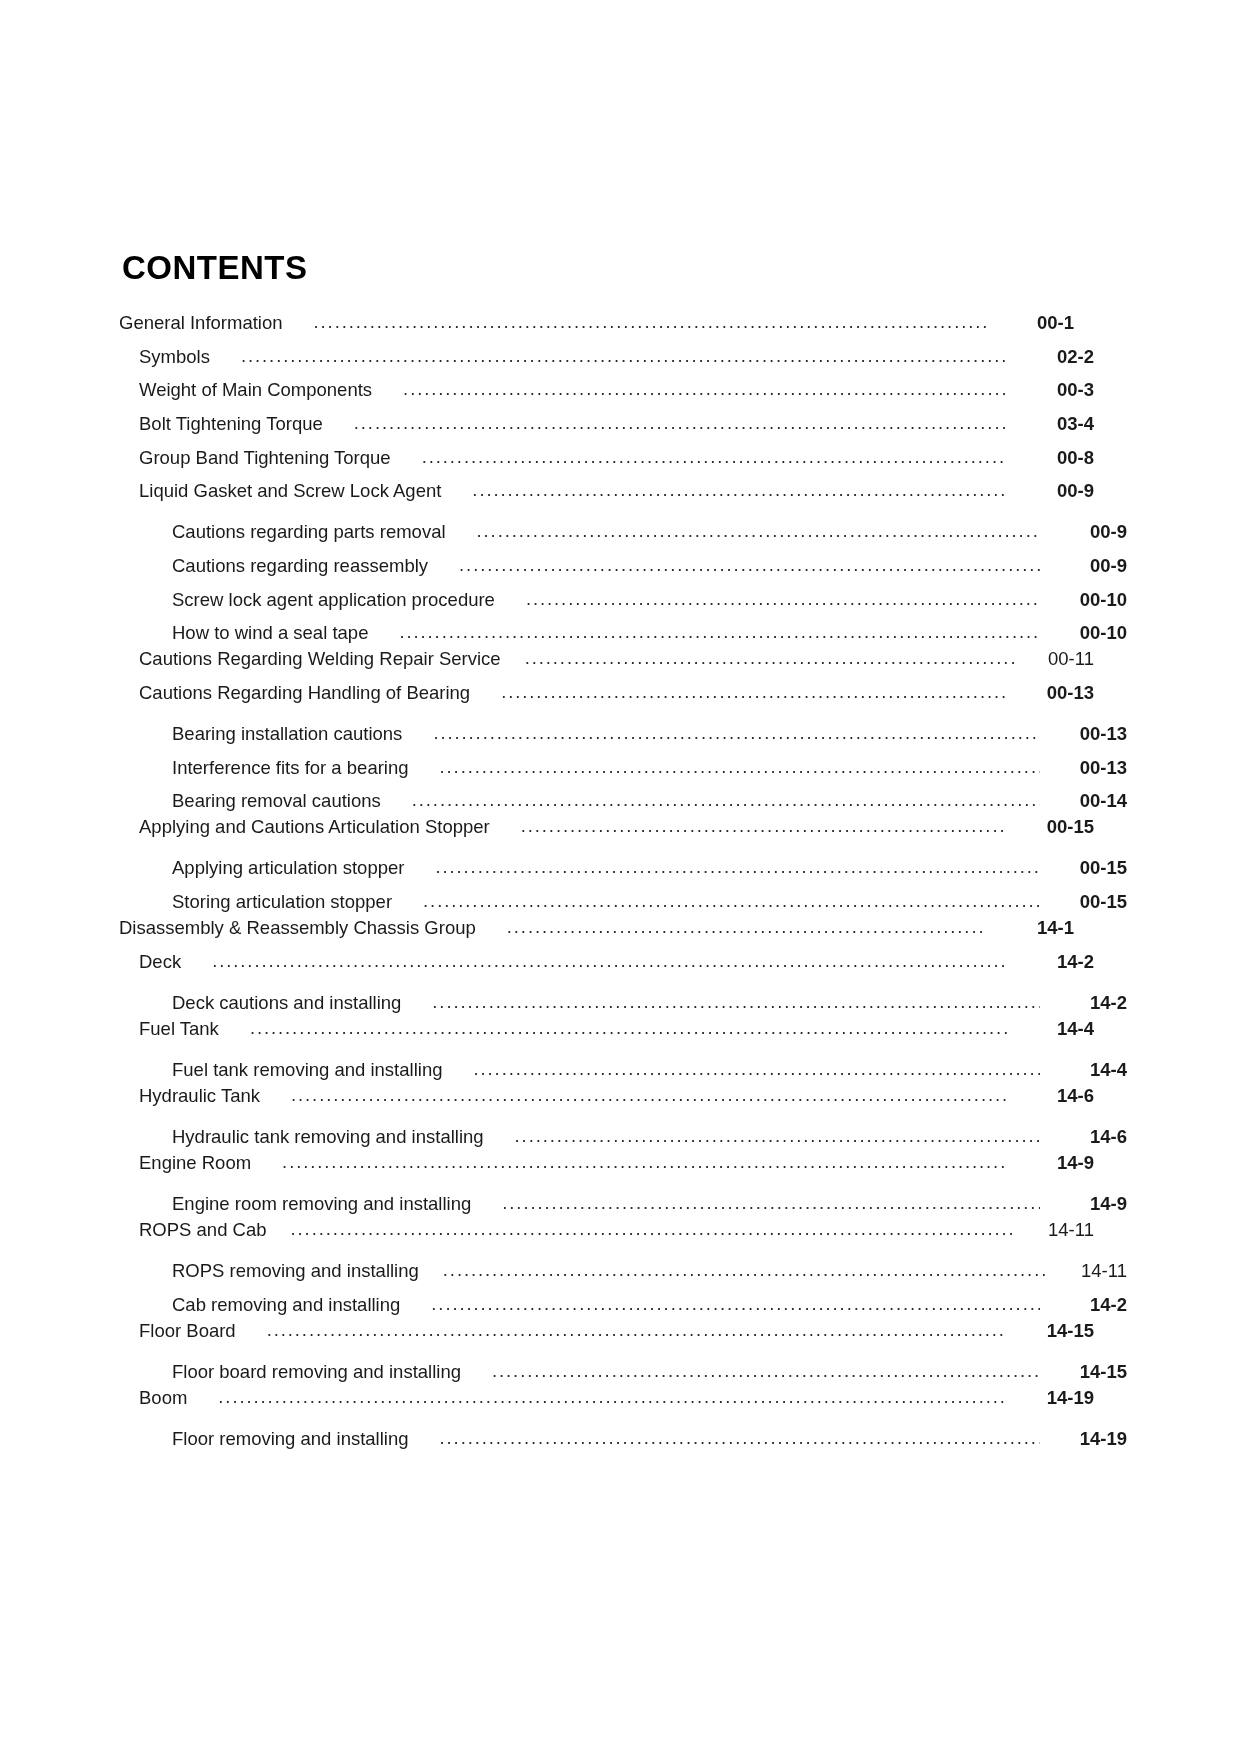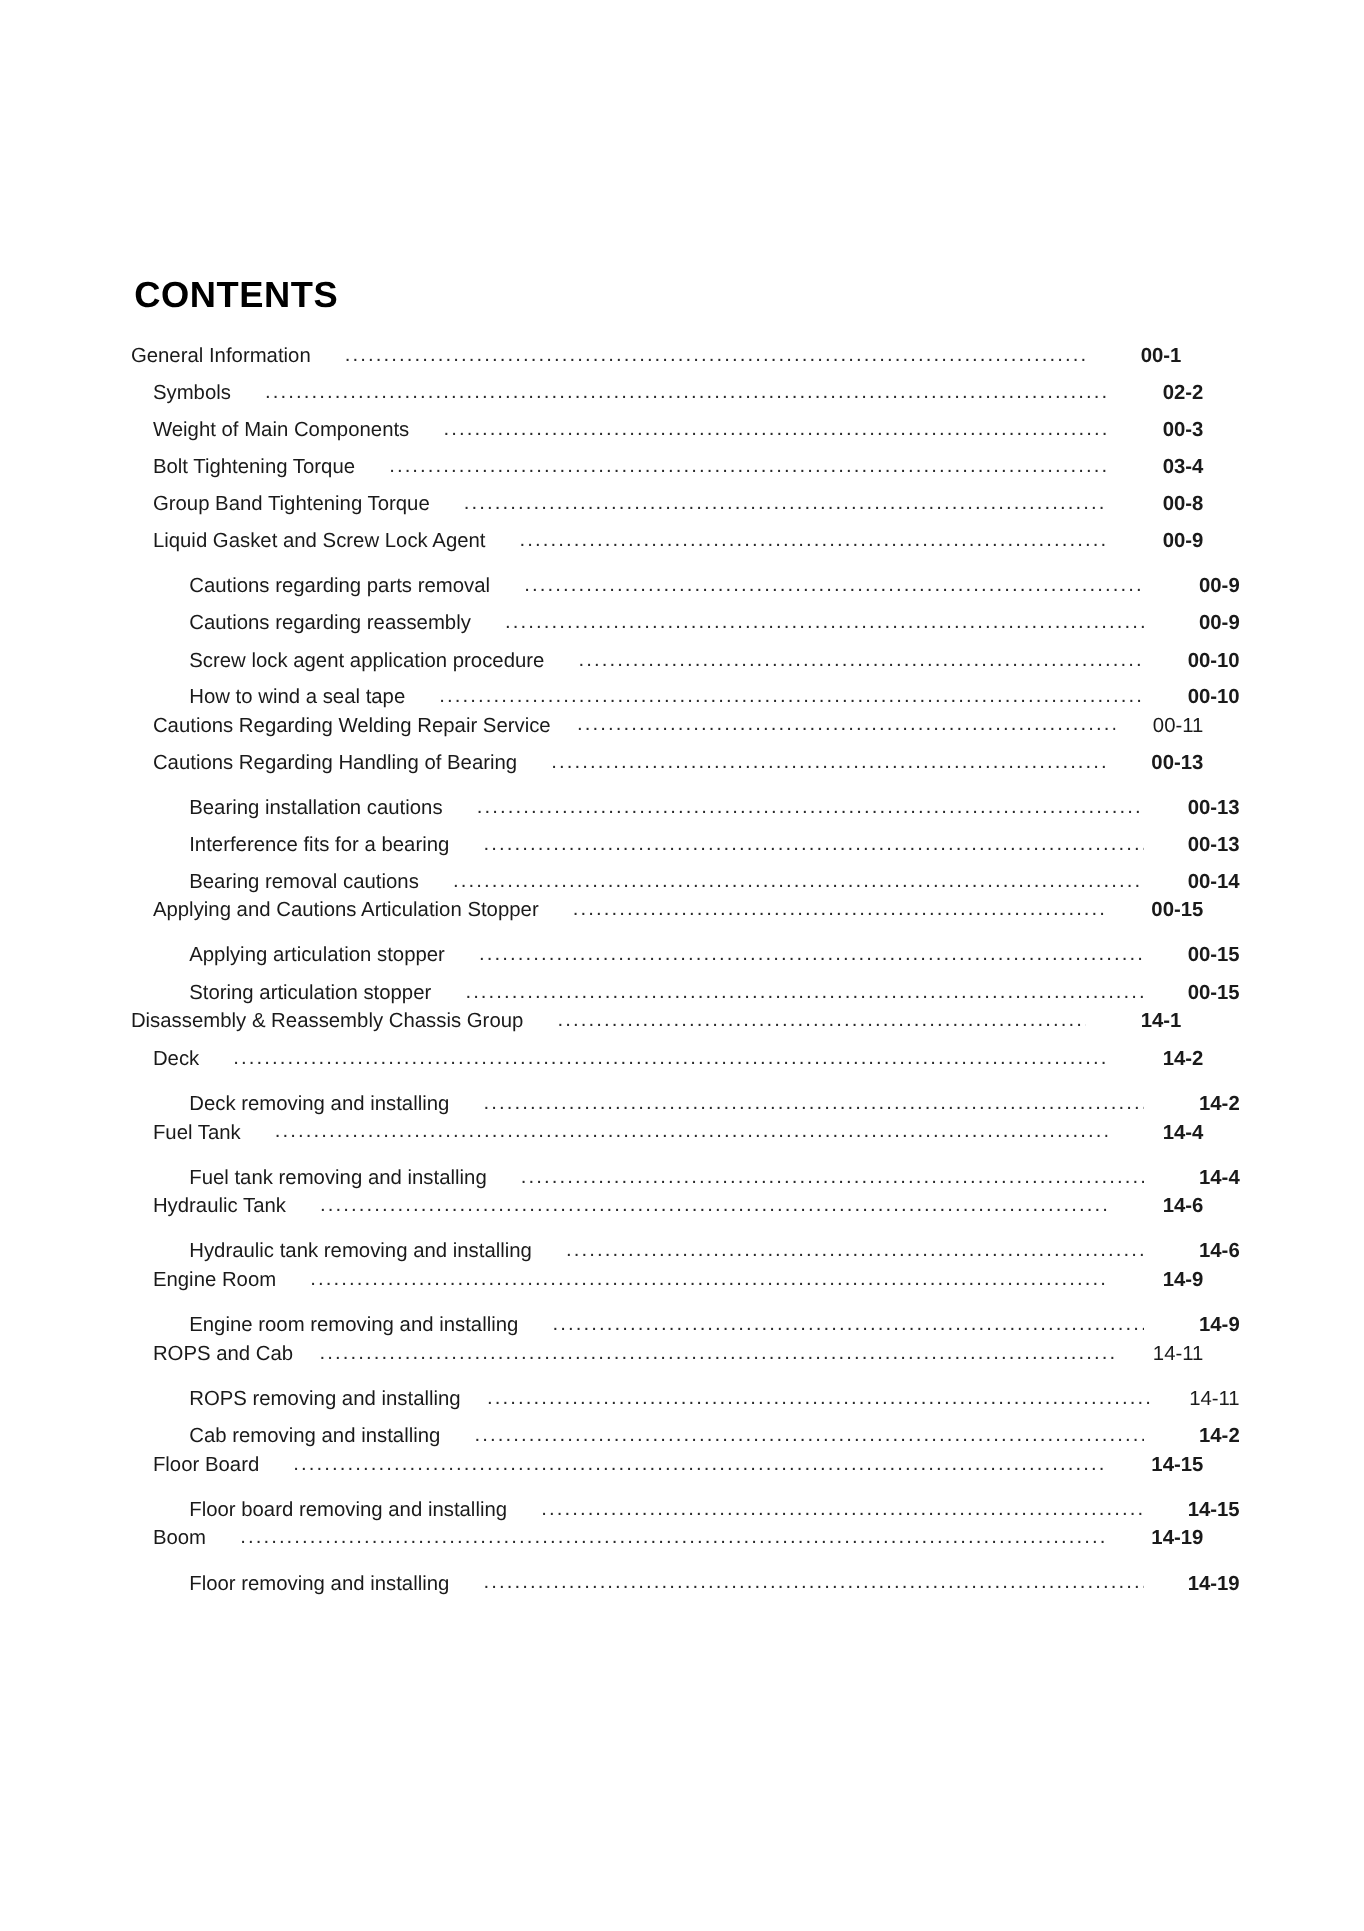--- a/index.html
+++ b/index.html
@@ -176,21 +176,21 @@
         <span class="entry-label">Disassembly &amp; Reassembly Chassis Group</span>
         <span class="entry-leader">.................................................................................................................................</span>
         <span class="entry-page">14-1</span>
       </li>
       <li class="toc-entry level-1 gap-before">
         <span class="entry-label">Deck</span>
         <span class="entry-leader">.................................................................................................................................</span>
         <span class="entry-page">14-2</span>
       </li>
       <li class="toc-entry level-2 gap-before">
-        <span class="entry-label">Deck removing and installing</span>
+        <span class="entry-label">Deck cautions and installing</span>
         <span class="entry-leader">.................................................................................................................................</span>
         <span class="entry-page">14-2</span>
       </li>
       <li class="toc-entry level-1 gap-before">
         <span class="entry-label">Fuel Tank</span>
         <span class="entry-leader">.................................................................................................................................</span>
         <span class="entry-page">14-4</span>
       </li>
       <li class="toc-entry level-2 gap-before">
         <span class="entry-label">Fuel tank removing and installing</span>

